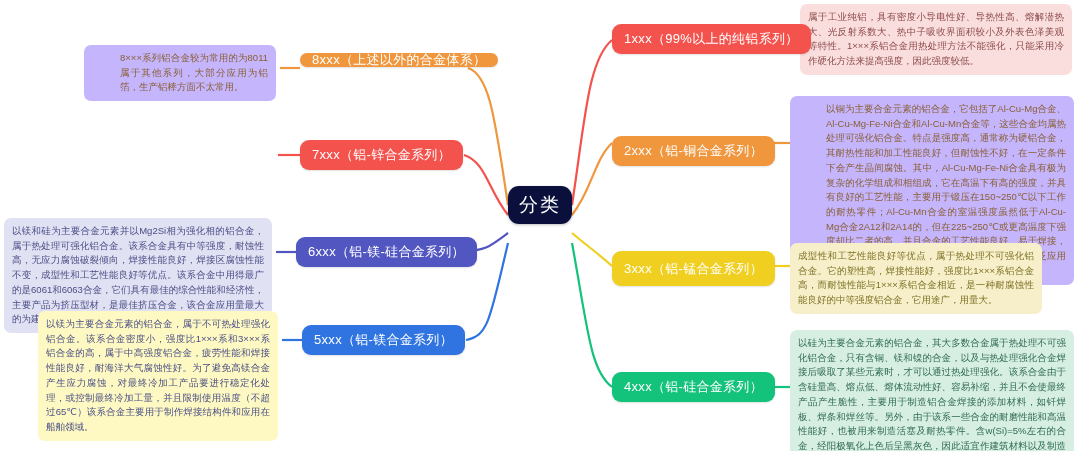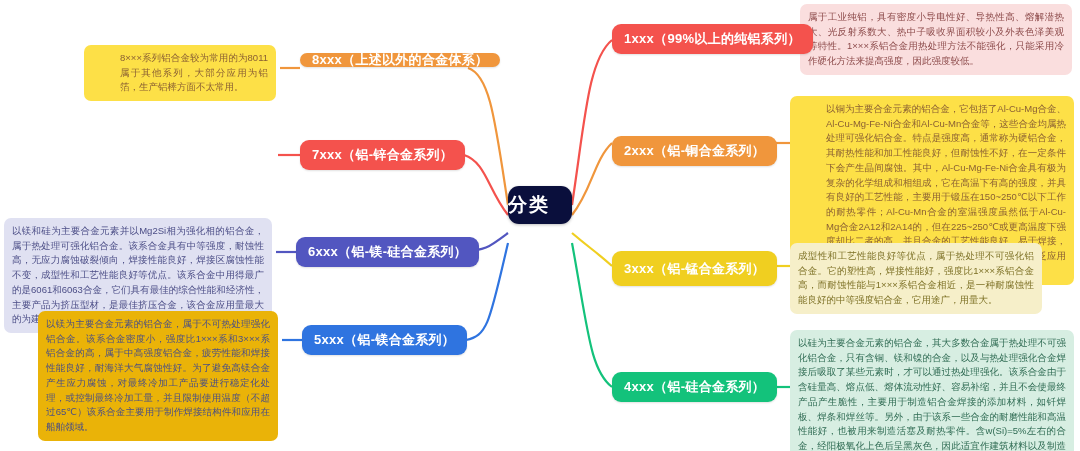--- a/index.html
+++ b/index.html
@@ -9,25 +9,25 @@
     font-family:"Liberation Sans","DejaVu Sans",sans-serif;
     overflow:hidden;
     position:relative;
   }
   #canvas{position:absolute;left:0;top:0;width:1080px;height:451px;}
   svg.links{position:absolute;left:0;top:0;width:1080px;height:451px;pointer-events:none;}
 
   .node{
     position:absolute;
     box-sizing:border-box;
-    display:flex;align-items:center;justify-content:flex-start;
+    display:flex;align-items:center;justify-content:center;
     text-align:center;
     border-radius:9px;
     color:#ffffff;
-    font-weight:bold;
+    font-weight:normal;
     letter-spacing:.3px;
     white-space:nowrap;
     z-index:5;
   }
   .root{
     background:#0a0f3c;
     border-radius:11px;
     font-size:19px;
     letter-spacing:2px;
     box-shadow:0 1px 3px rgba(0,0,0,.25);
@@ -38,24 +38,24 @@
     position:absolute;
     box-sizing:border-box;
     border-radius:7px;
     font-size:9.5px;
     line-height:1.55;
     padding:6px 8px;
     text-align:justify;
     z-index:4;
     letter-spacing:0px;
   }
-  .leaf.c-orange{background:#fde047;color:#8a5f33;padding-left:36px;}
+  .leaf.c-orange{background:#c4b5fd;color:#8a5f33;padding-left:36px;}
   .leaf.c-yellow{background:#f6efc9;color:#7d7126;}
   .leaf.c-green{background:#d7eee2;color:#2f6b53;}
-  .leaf.c-blue{background:#eab308;color:#4a4f85;}
+  .leaf.c-blue{background:#fef9c3;color:#4a4f85;}
   .leaf.c-purple{background:#e0e1f2;color:#4b4d86;}
   .leaf.c-pink{background:#fadede;color:#8c4a4a;}
 </style>
 </head>
 <body>
 
 <div id="canvas">
 
   <svg class="links" viewBox="0 0 1080 451">
 

